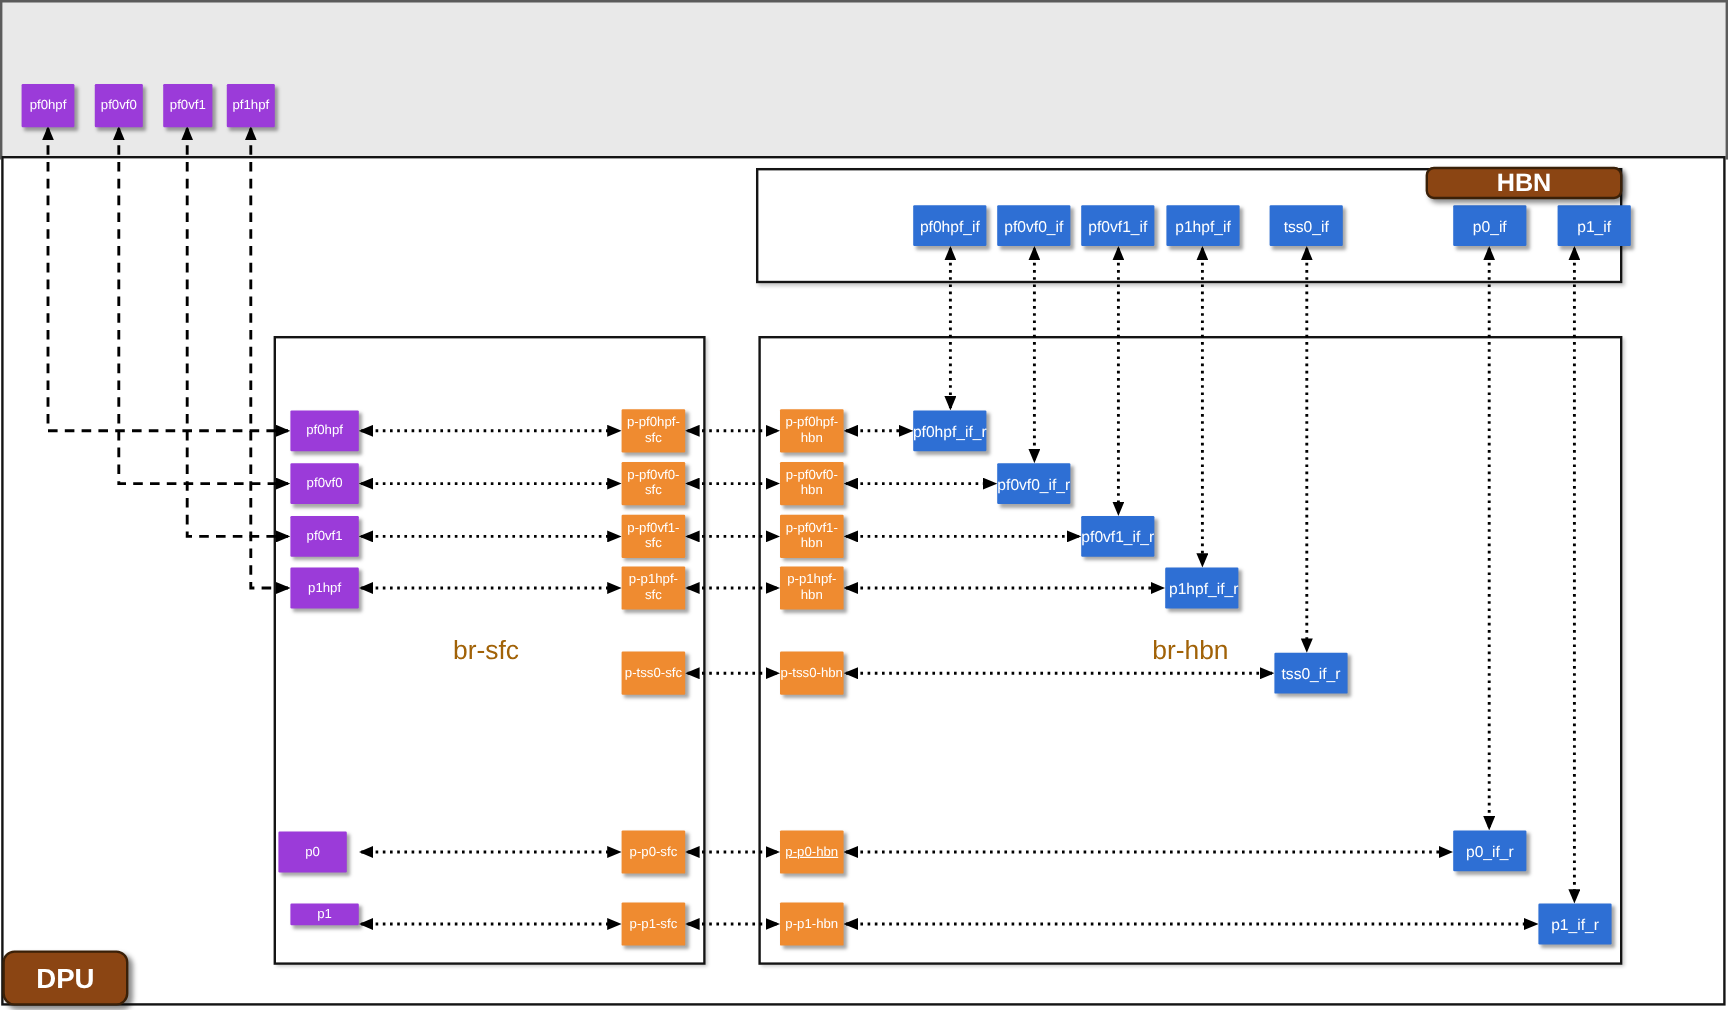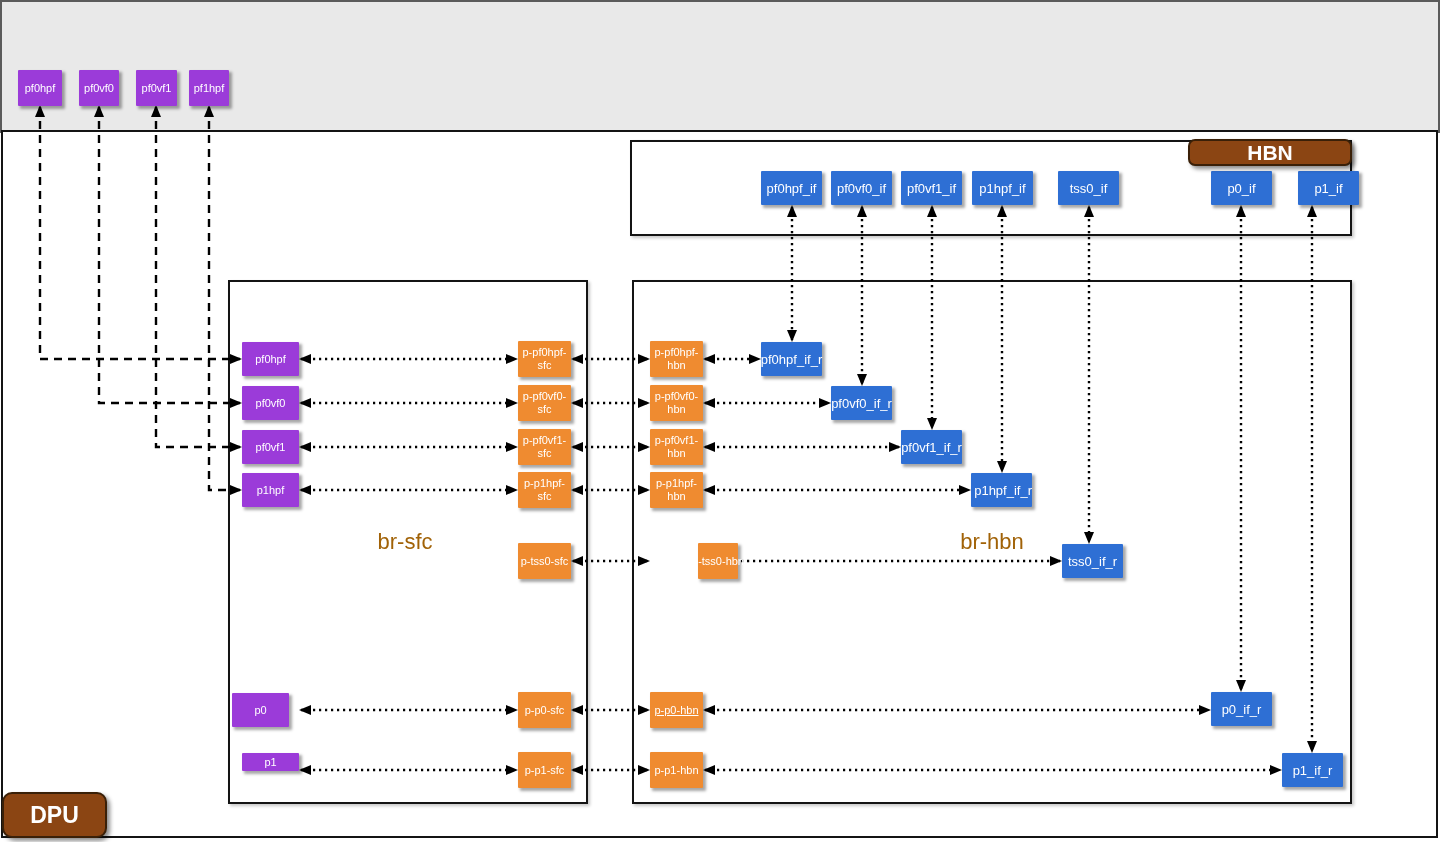--- a/index.html
+++ b/index.html
@@ -167,21 +167,21 @@
         <div class="nline">hbn</div>
       </div>
       <div class="node orange" style="left: 650px; top: 429px; width: 53px; height: 36px;">
         <div class="nline">p-pf0vf1-</div>
         <div class="nline">hbn</div>
       </div>
       <div class="node orange" style="left: 650px; top: 472px; width: 53px; height: 36px;">
         <div class="nline">p-p1hpf-</div>
         <div class="nline">hbn</div>
       </div>
-      <div class="node orange" style="left: 650px; top: 543px; width: 40px; height: 36px; margin-left: 48px;">
+      <div class="node orange" style="left: 650px; top: 543px; width: 53px; height: 36px;">
         <div class="nline">p-tss0-hbn</div>
       </div>
       <div class="node orange" style="left: 650px; top: 692px; width: 53px; height: 36px; text-decoration: underline;">
         <div class="nline">p-p0-hbn</div>
       </div>
       <div class="node orange" style="left: 650px; top: 752px; width: 53px; height: 36px;">
         <div class="nline">p-p1-hbn</div>
       </div>
       <div class="node blue" style="left: 761px; top: 342px; width: 61px; height: 34px;">
         <div class="nline">pf0hpf_if_r</div>

